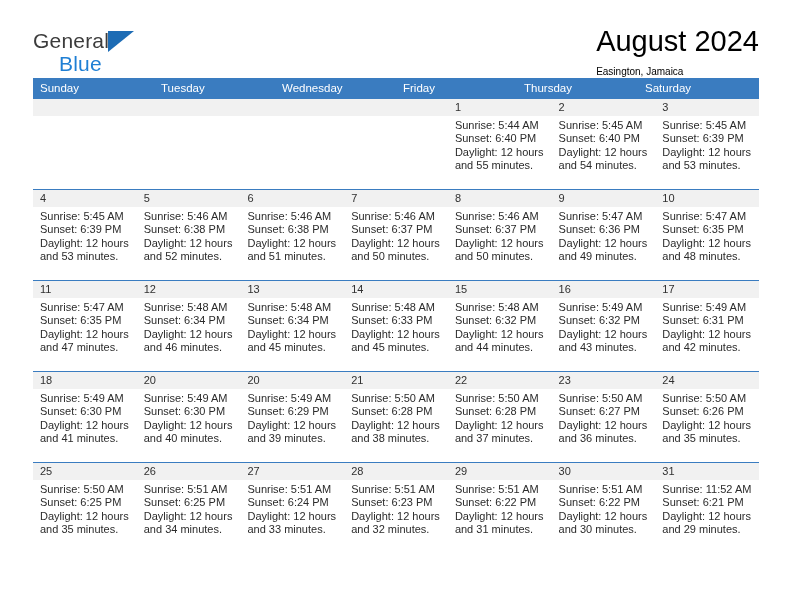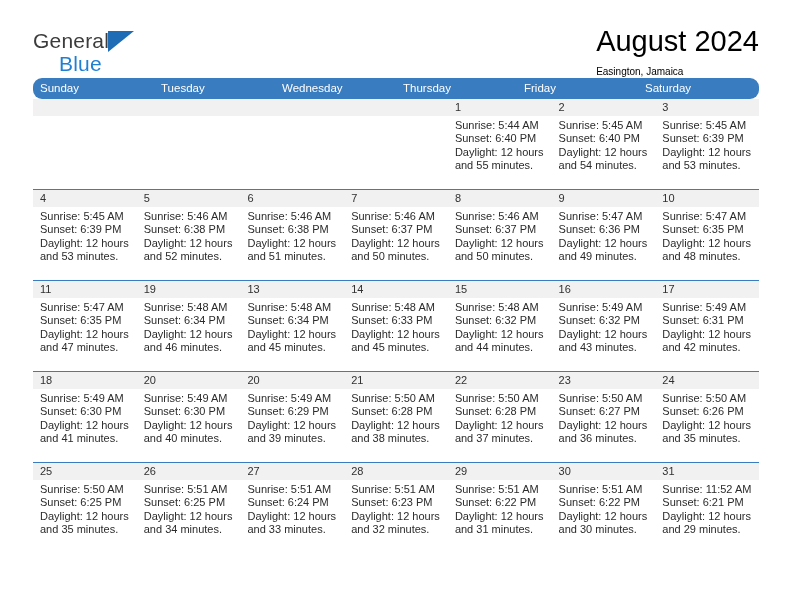--- a/index.html
+++ b/index.html
@@ -76,21 +76,20 @@
   }
 
   
   .calendar {
     margin: 0 33px;
     width: 726px;
   }
   .dow-row {
     display: flex;
     background: #3a7cc0;
-    border-radius: 9px;
   }
   .dow-cell {
     flex: 1 1 0;
     color: #ffffff;
     font-size: 11.5px;
     padding: 5px 0 5px 7px;
     box-sizing: border-box;
     height: 21px;
     line-height: 11px;
     white-space: nowrap;
@@ -146,22 +145,22 @@
       <div class="cal-title">August 2024</div>
       <div class="cal-subtitle">Easington, Jamaica</div>
     </div>
   </div>
 
   <div class="calendar">
     <div class="dow-row" id="dow-row">
         <div class="dow-cell">Sunday</div>
         <div class="dow-cell">Tuesday</div>
         <div class="dow-cell">Wednesday</div>
+        <div class="dow-cell">Friday</div>
         <div class="dow-cell">Thursday</div>
-        <div class="dow-cell">Friday</div>
         <div class="dow-cell">Saturday</div>
       </div>
     <div id="weeks-container">
         <div class="week-row">
           <div class="day-cell empty">
             <div class="date-band"></div>
             <div class="cell-lines"></div>
           </div>
           <div class="day-cell empty">
             <div class="date-band"></div>
@@ -272,21 +271,21 @@
           <div class="day-cell">
             <div class="date-band">11</div>
             <div class="cell-lines">
               <div>Sunrise: 5:47 AM</div>
               <div>Sunset: 6:35 PM</div>
               <div>Daylight: 12 hours</div>
               <div>and 47 minutes.</div>
             </div>
           </div>
           <div class="day-cell">
-            <div class="date-band">19</div>
+            <div class="date-band">12</div>
             <div class="cell-lines">
               <div>Sunrise: 5:48 AM</div>
               <div>Sunset: 6:34 PM</div>
               <div>Daylight: 12 hours</div>
               <div>and 46 minutes.</div>
             </div>
           </div>
           <div class="day-cell">
             <div class="date-band">13</div>
             <div class="cell-lines">

